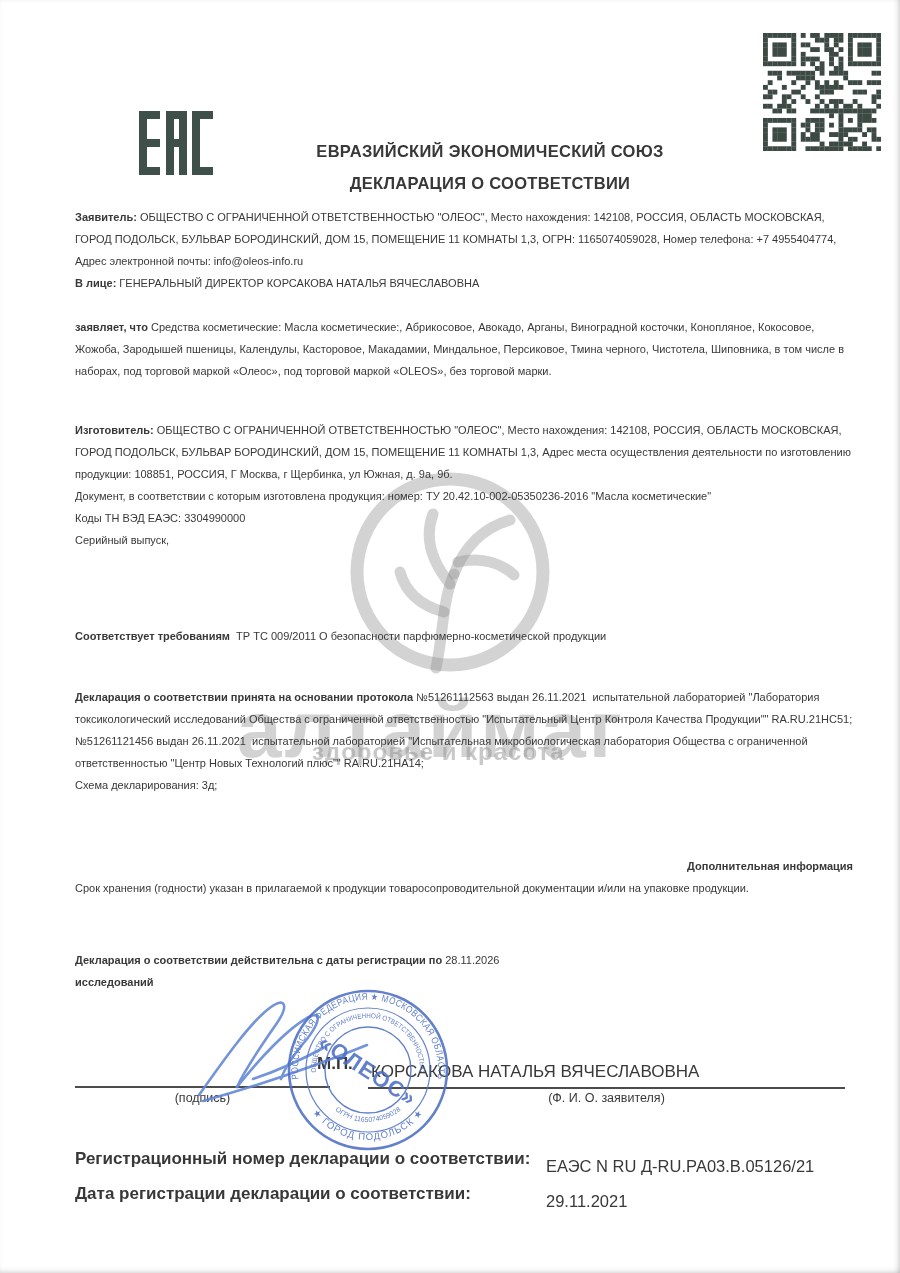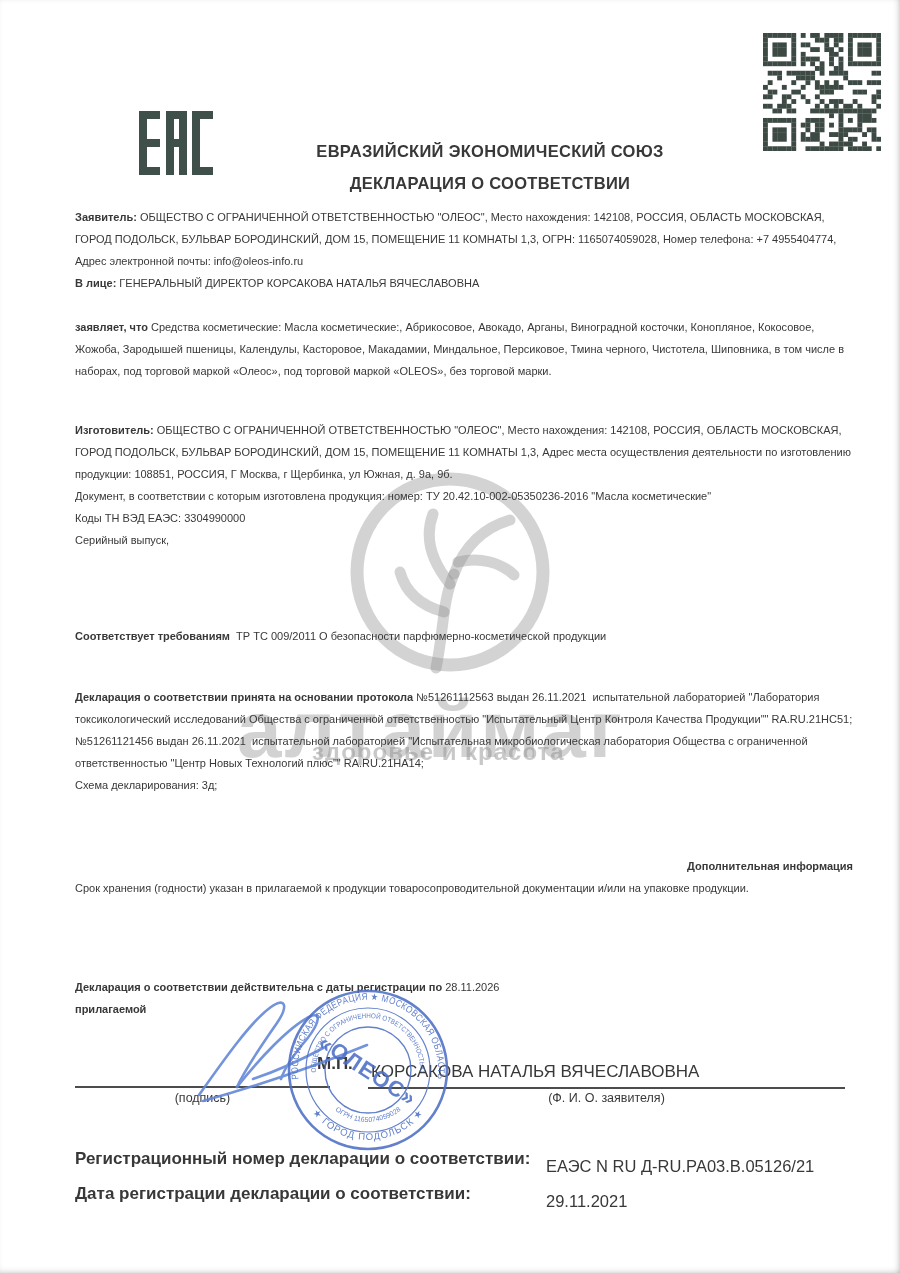--- a/index.html
+++ b/index.html
@@ -408,22 +408,22 @@
   <div class="blk" style="top:686px;">
     <p><b>Декларация о соответствии принята на основании протокола</b><span> №51261112563 выдан 26.11.2021 &nbsp;испытательной лабораторией "Лаборатория токсикологический исследований Общества с ограниченной ответственностью "Испытательный Центр Контроля Качества Продукции"" RA.RU.21HC51; №51261121456 выдан 26.11.2021 &nbsp;испытательной лабораторией "Испытательная микробиологическая лаборатория Общества с ограниченной ответственностью "Центр Новых Технологий плюс"" RA.RU.21HA14;</span></p>
     <p>Схема декларирования: 3д;</p>
   </div>
 
   <div class="blk" style="top:855px;">
     <p style="font-weight:bold;text-align:right;">Дополнительная информация</p>
     <p>Срок хранения (годности) указан в прилагаемой к продукции товаросопроводительной документации и/или на упаковке продукции.</p>
   </div>
 
-  <div class="blk" style="top:949px;margin-top:27px;">
-    <p><b>Декларация о соответствии действительна с даты регистрации по</b><span> 28.11.2026</span><br><b>прилагаемой</b></p>
+  <div class="blk" style="top:949px;">
+    <p><b>Декларация о соответствии действительна с даты регистрации по</b><span> 28.11.2026</span><br><b>исследований</b></p>
   </div>
 
   <div class="sig-line" style="left:75px; top:1086px; width:255px;"></div>
   <div class="sig-line" style="left:368px; top:1087px; width:477px;"></div>
   <div class="cap" style="left:75px; top:1091px; width:255px;">(подпись)</div>
   <div class="cap" style="left:368px; top:1091px; width:477px;">(Ф. И. О. заявителя)</div>
   <div class="mp">М.П.</div>
   <div class="name">КОРСАКОВА НАТАЛЬЯ ВЯЧЕСЛАВОВНА</div>
 
   <svg class="autograph" width="180" height="135" viewBox="0 0 180 135">

